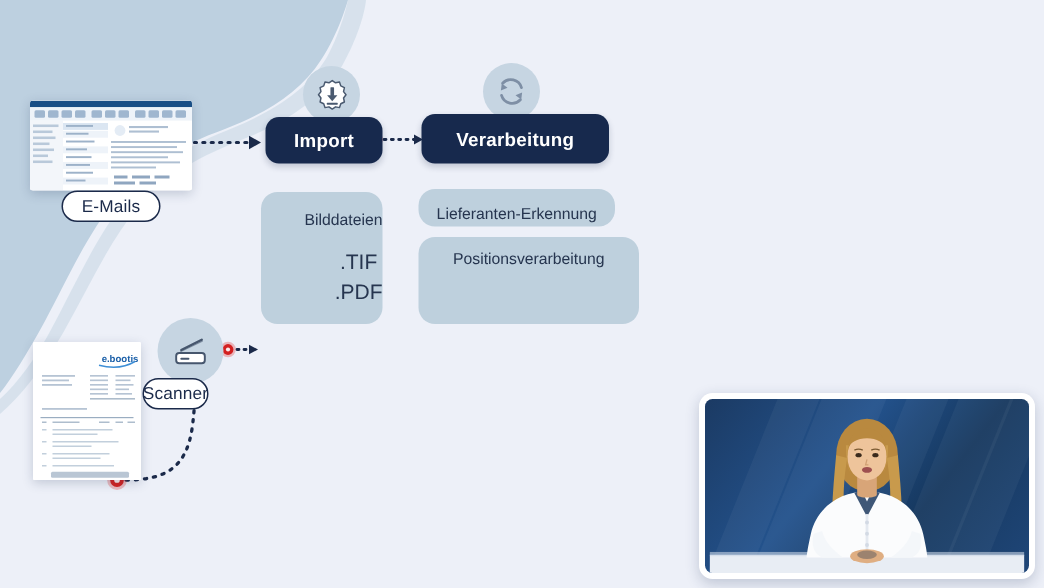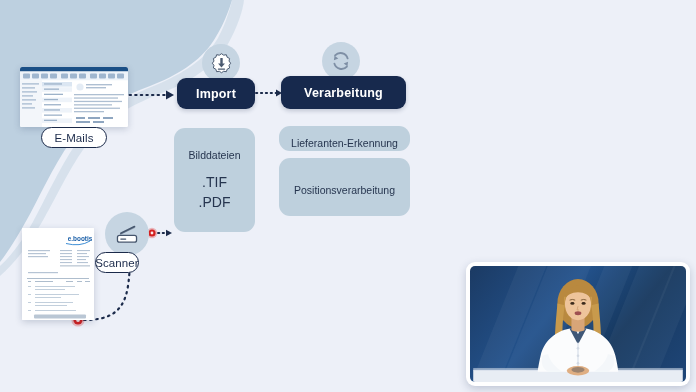--- a/index.html
+++ b/index.html
@@ -300,32 +300,32 @@
         <path d="M28,15.5 A10,10 0 0 0 11,11.5"></path>
       </g>
       <path d="M27.8,26.2 L28.6,19.9 L22.6,22.4 Z" fill="#7e8fa5"></path>
       <path d="M10.2,11.8 L9.4,18.1 L15.4,15.6 Z" fill="#7e8fa5"></path>
     </svg>
   </div>
   <div class="stage-btn" style="left:281px;top:76px;width:125px;height:33px;">
     <span>Verarbeitung</span>
   </div>
 
-  <div class="panel" style="left:174px;top:128px;width:81px;height:104px;justify-content:center;">
+  <div class="panel" style="left:174px;top:128px;width:81px;height:88px;justify-content:center;align-items:flex-end;">
     <div class="panel-label" style="font-size:10.5px;">Bilddateien</div>
     <div class="panel-label" style="margin-top:9px;font-size:14px;">
       <div>.TIF</div>
       <div>.PDF</div>
     </div>
   </div>
 
   <div class="panel" style="left:279px;top:126px;width:131px;height:25px;justify-content:flex-end;">
     <div class="panel-label">Lieferanten-Erkennung</div>
   </div>
-  <div class="panel" style="left:279px;top:158px;width:131px;height:58px;justify-content:center;padding-top:8px;">
+  <div class="panel" style="left:279px;top:158px;width:147px;height:58px;justify-content:flex-start;padding-top:8px;">
     <div class="panel-label">Positionsverarbeitung</div>
   </div>
 
   <div id="video-overlay" style="left:466px;top:262px;width:224px;height:124px;">
     <div class="video-inner">
       <div class="vstripe" style="left:12%;"></div>
       <div class="vstripe" style="left:26%;width:40px;"></div>
       <div class="vstripe" style="left:52%;"></div>
       <div class="vstripe" style="left:68%;width:34px;"></div>
       <div class="vstripe" style="left:84%;"></div>

